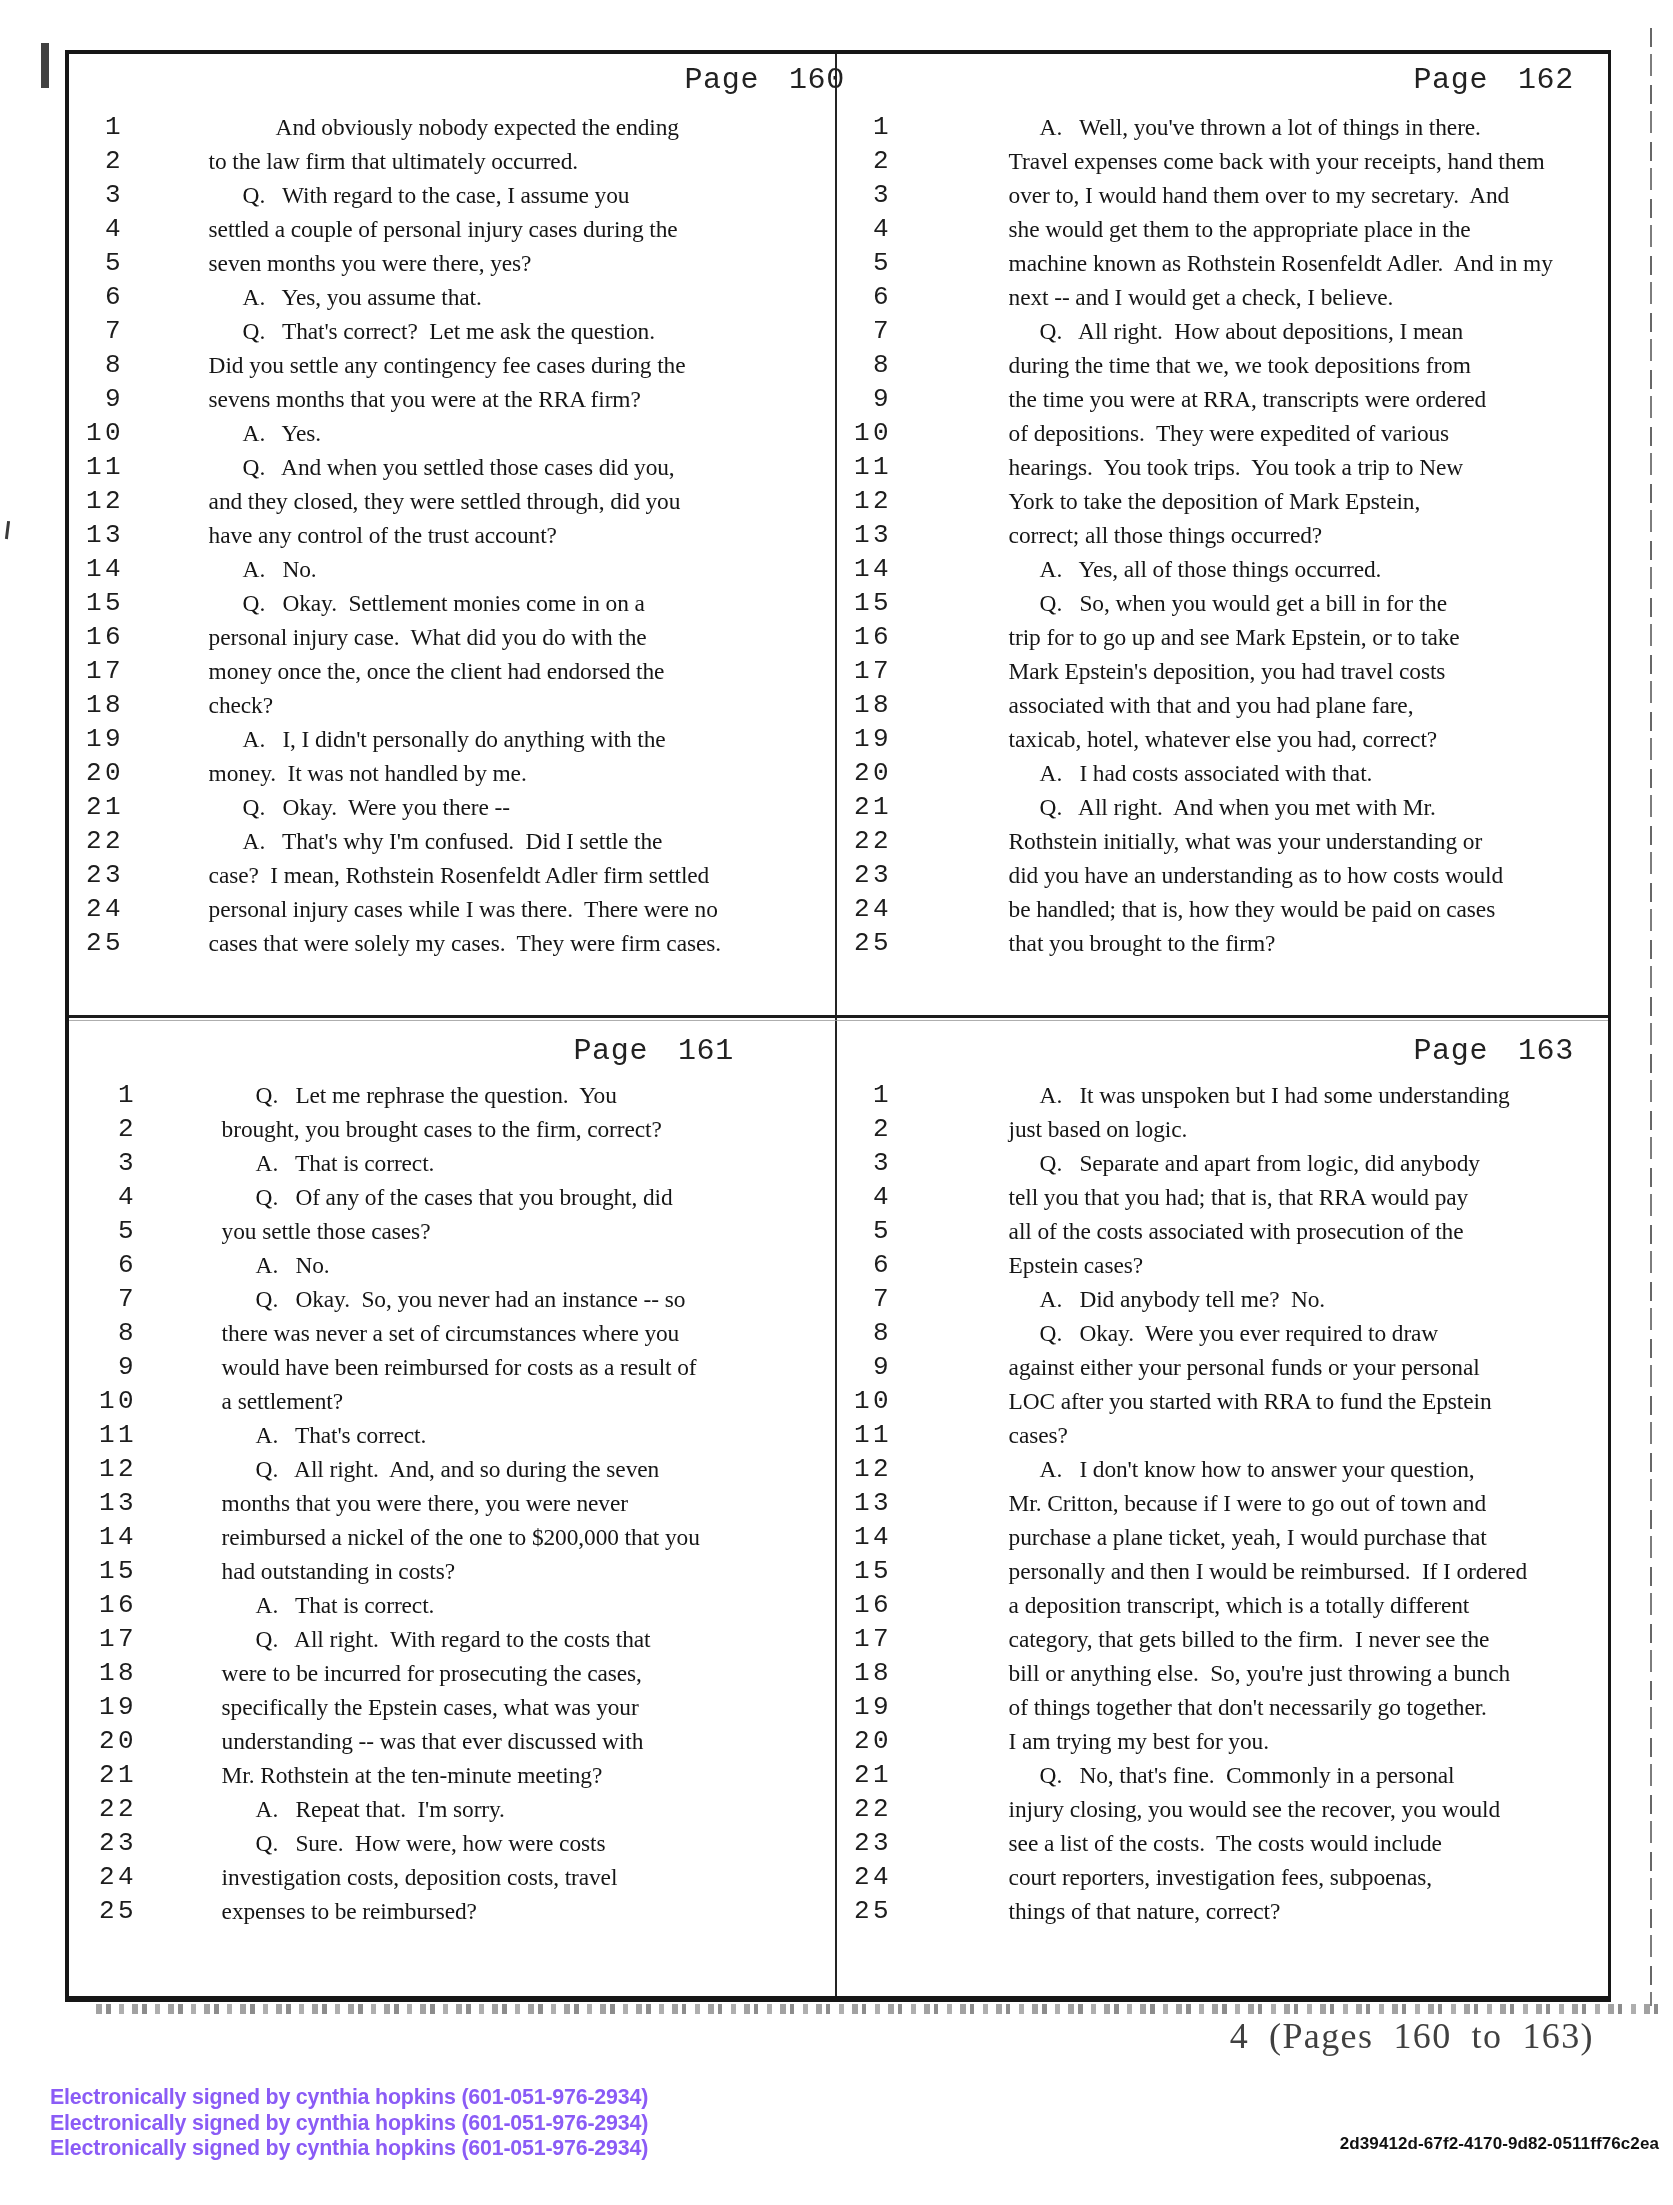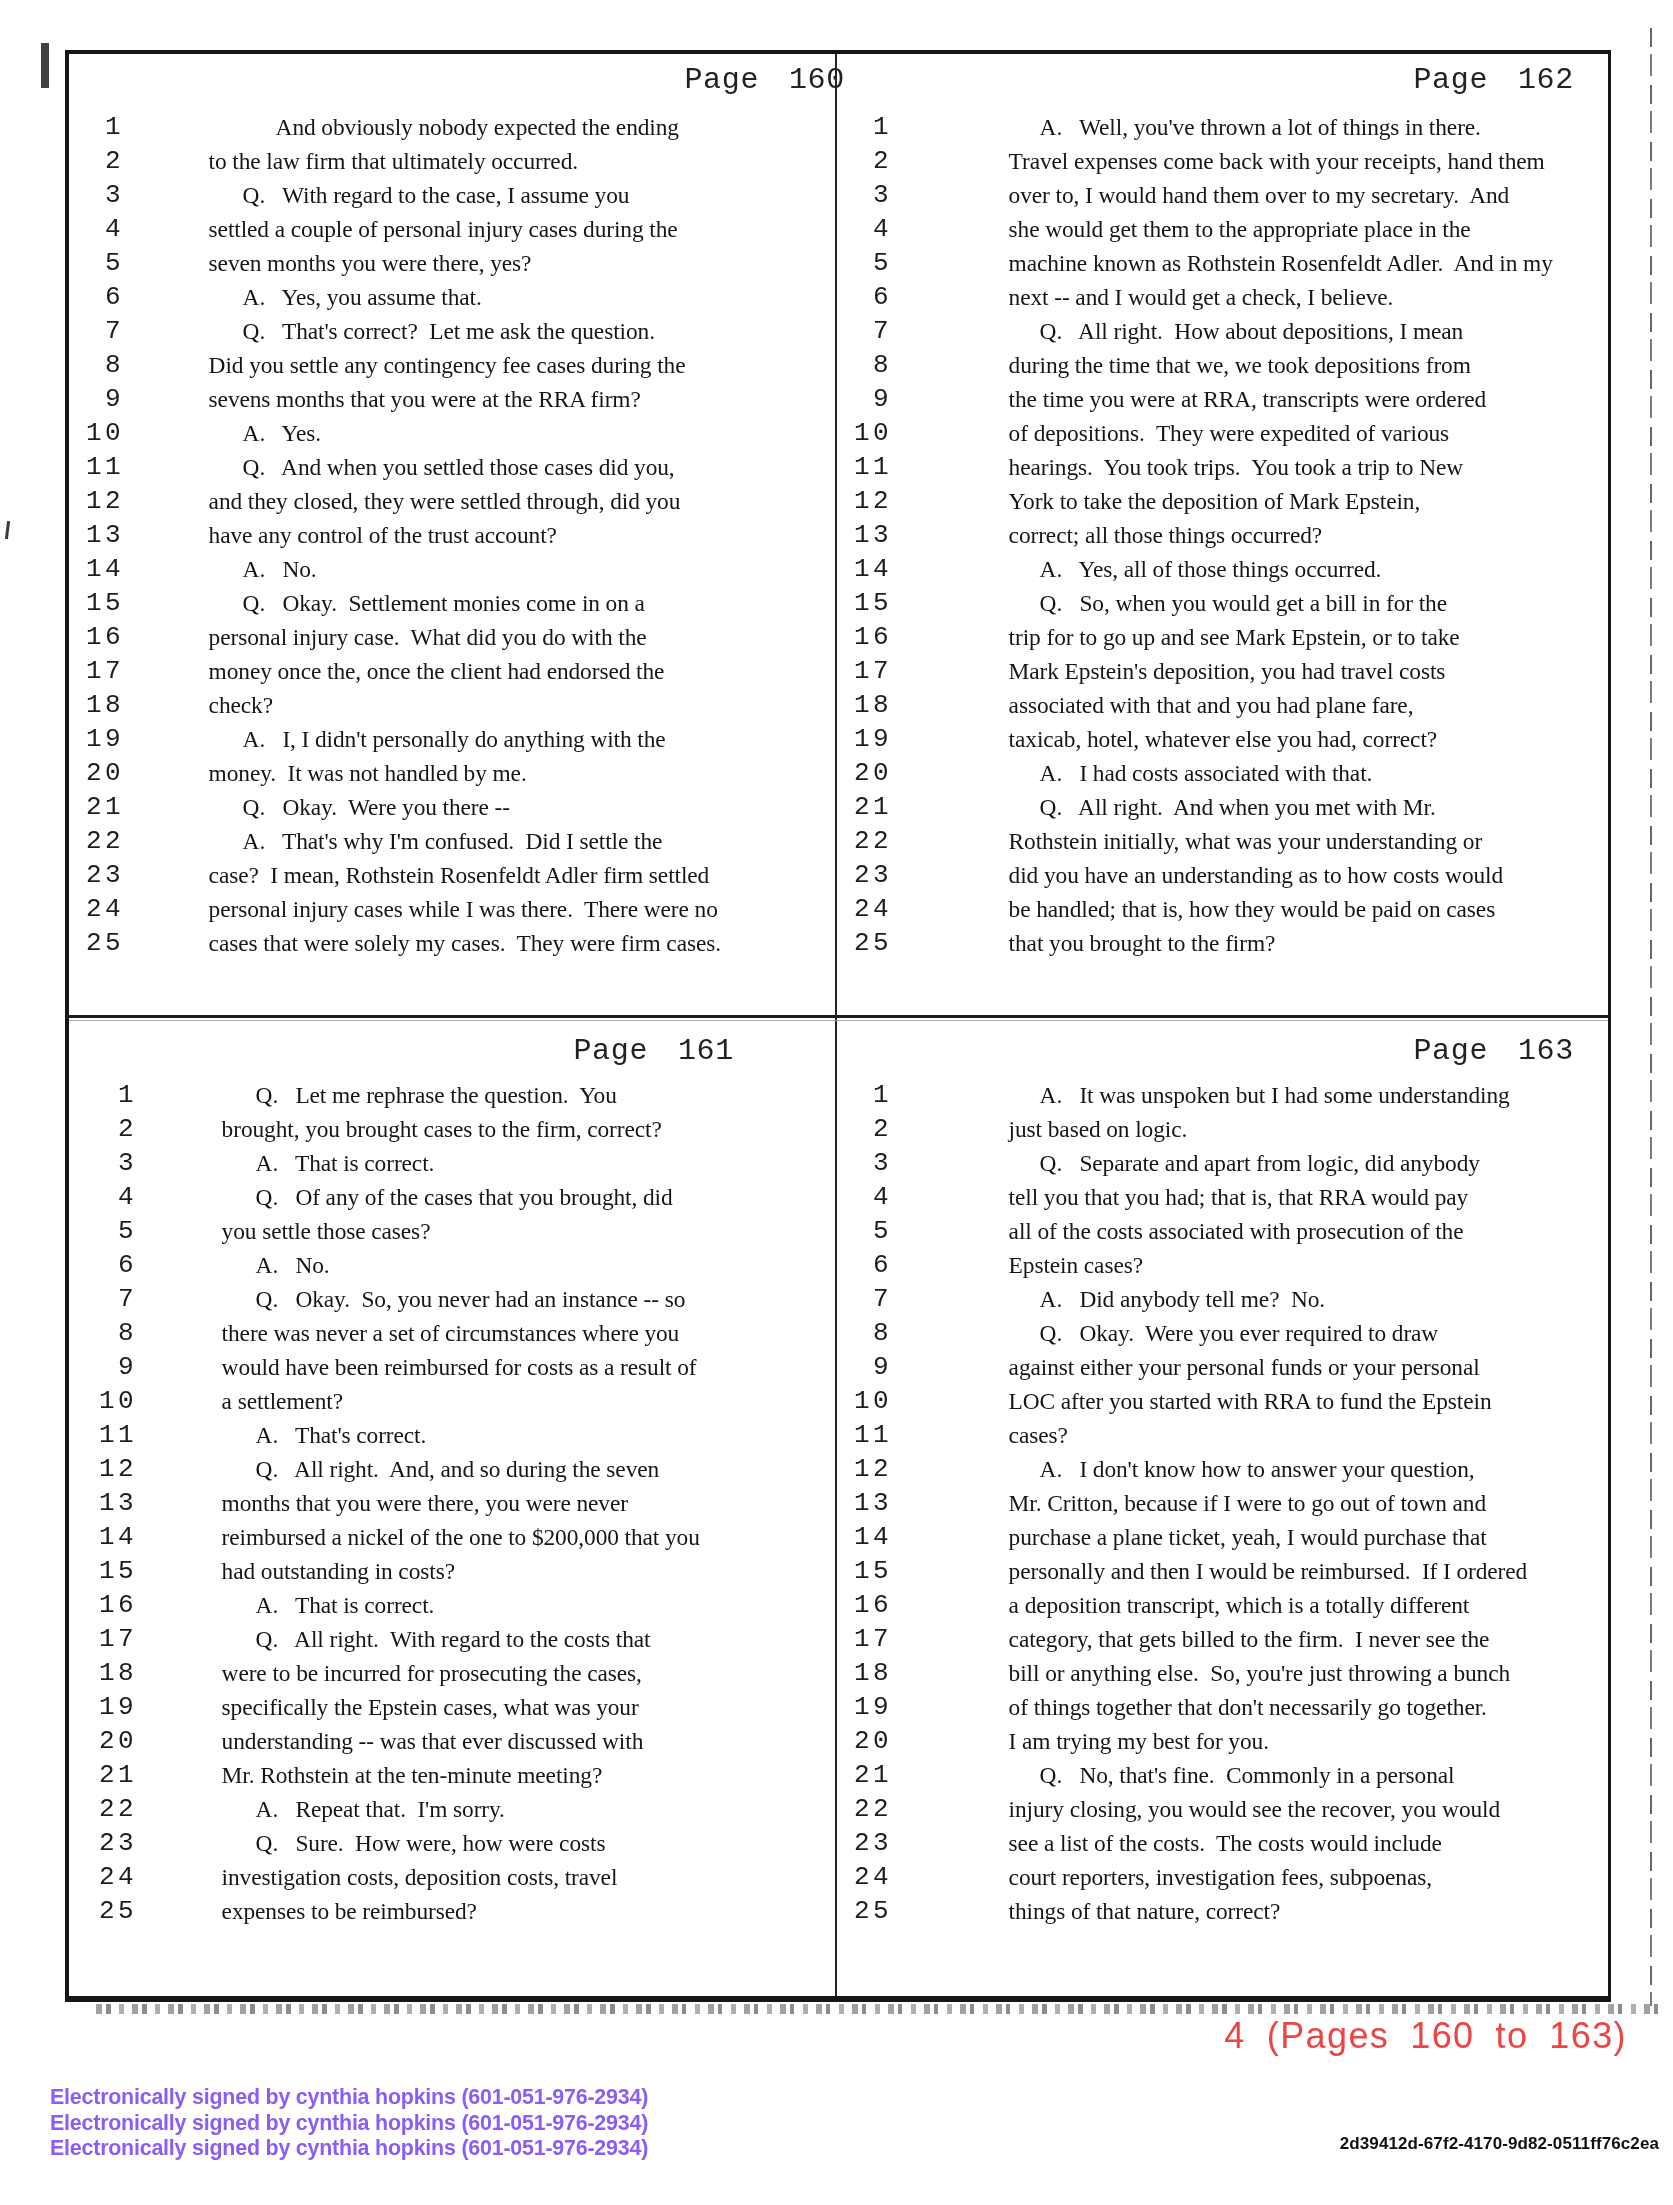--- a/index.html
+++ b/index.html
@@ -49,22 +49,22 @@
     background:repeating-linear-gradient(90deg,#8a8a8a 0 6.2px,transparent 6.2px 9.6px,#6f6f6f 9.6px 14.5px,transparent 14.5px 23px,#9a9a9a 23px 27.6px,transparent 27.6px 36px);
   }
   .artifact-right {
     position:absolute; left:1650px; top:27.6px; width:2.1px; height:1978px; opacity:.85;
     background:repeating-linear-gradient(180deg,#4c4c4c 0 19.3px,transparent 19.3px 26px,#666 26px 48px,transparent 48px 57px);
   }
   .artifact-left-mark { position:absolute; left:5.5px; top:521px; width:2.8px; height:18px; background:#3a3a3a; transform:rotate(7deg); }
   .corner-blot { position:absolute; left:41px; top:43px; width:7.6px; height:45px; background:#202020; opacity:.85; }
   
   .footer {
-    position:absolute; top:2015px; right:47px;
-    font-family:Liberation Sans, sans-serif; font-size:36px; color:#ef4444;
+    position:absolute; top:2015px; right:80px;
+    font-family:Liberation Serif, serif; font-size:36px; color:#404040;
     letter-spacing:1.4px; word-spacing:9.6px;
   }
   .sigs {
     position:absolute; left:50px; top:2085px;
     font-family:"Liberation Sans", sans-serif; font-weight:700;
     font-size:21.4px; line-height:25.5px; color:#8b5cf6; letter-spacing:-0.2px;
   }
   .docid {
     position:absolute; right:15px; top:2134px;
     font-family:"Liberation Sans", sans-serif; font-weight:700;

